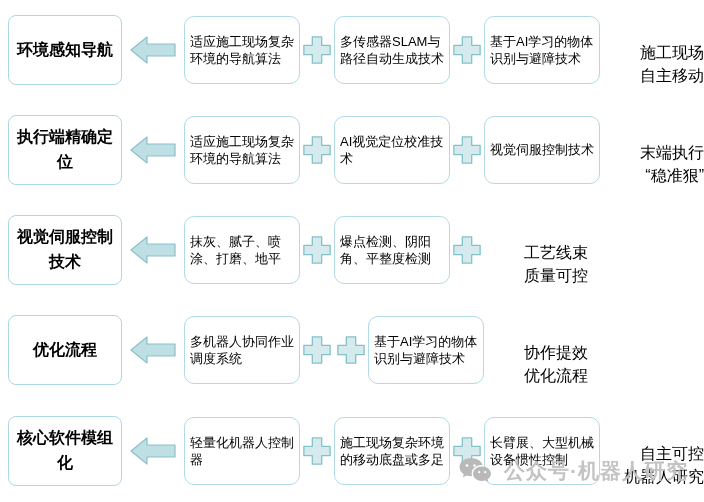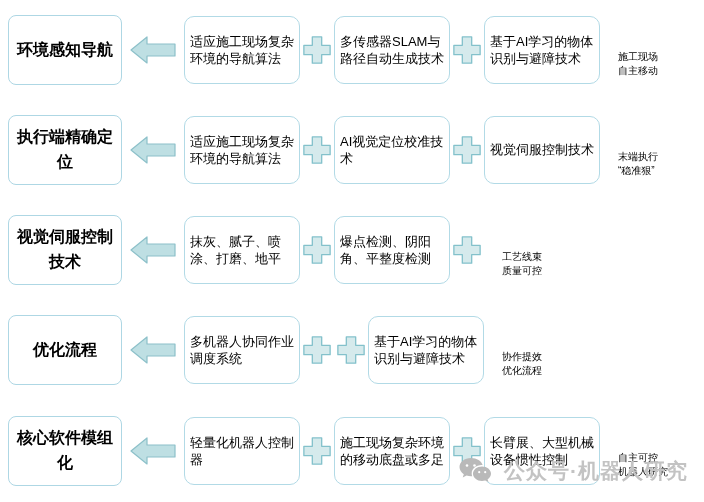--- a/index.html
+++ b/index.html
@@ -27,22 +27,22 @@
   .arrow-wrap{flex:0 0 62px;display:flex;align-items:center;justify-content:center;}
   .tech-box{
     width:116px;min-height:68px;flex:0 0 116px;box-sizing:border-box;
     border:1.4px solid #b2dae6;border-radius:10px;background:#fff;
     display:flex;align-items:center;
     padding:4px 5px;
   }
   .tech-box .tech-label{font-size:13px;line-height:1.32;text-align:left;}
   .plus-wrap{flex:0 0 34px;display:flex;align-items:center;justify-content:center;}
   .outcome{
-    flex:0 0 86px;margin-left:18px;text-align:left;
-    font-size:10px;line-height:1.45;white-space:pre-line;margin-top:28px;
+    flex:0 0 86px;margin-left:18px;text-align:right;
+    font-size:16px;line-height:1.45;white-space:pre-line;margin-top:28px;
   }
   .watermark{
     position:absolute;left:458px;top:456px;width:246px;
     display:flex;align-items:center;gap:12px;
     color:#c3c3c3;pointer-events:none;
   }
   .watermark .wm-text{
     font-size:21px;font-weight:bold;letter-spacing:1px;white-space:nowrap;
   }
   svg{display:block;}

